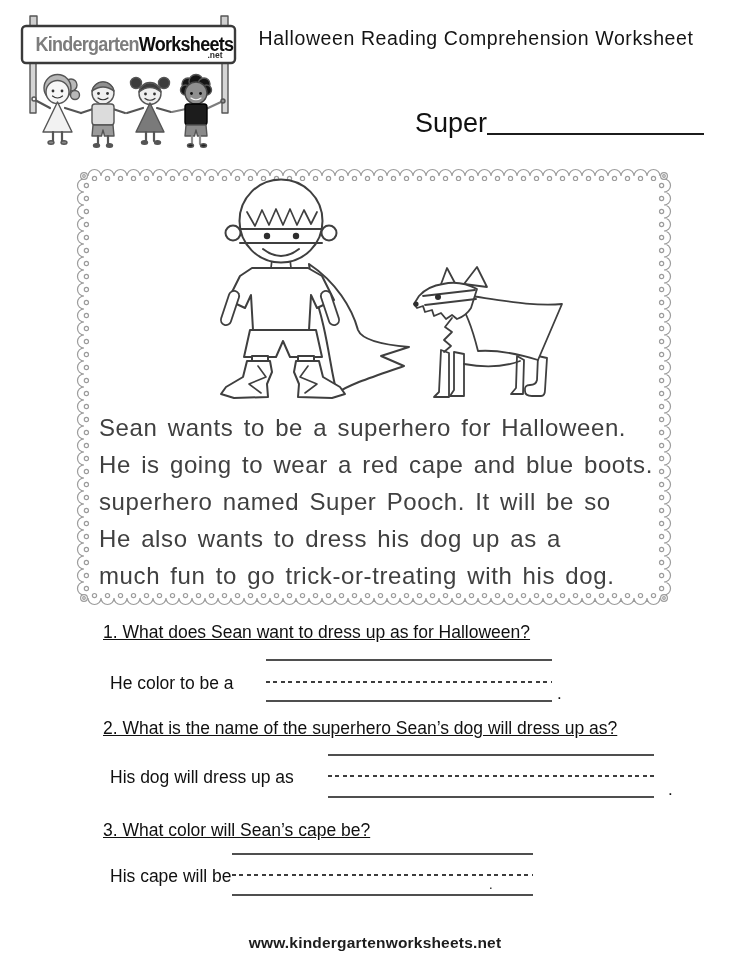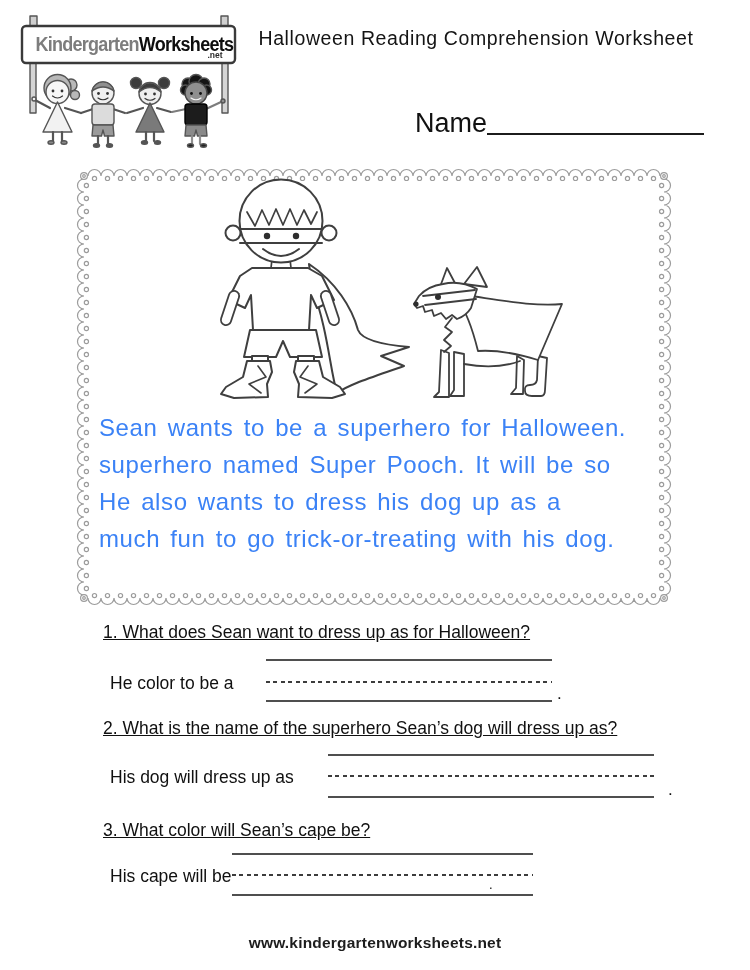--- a/index.html
+++ b/index.html
@@ -14,21 +14,21 @@
   .name-row{left:415px;top:108px;display:flex;align-items:flex-end;}
   .name-label{font-size:27px;color:#111;}
   .name-line{width:217px;height:0;border-bottom:2.4px solid #1c1c1c;margin-bottom:4px;}
   
   .brand{left:25px;top:33px;width:208px;text-align:center;font-weight:bold;font-size:20px;
          letter-spacing:-0.8px;white-space:nowrap;transform:scaleX(0.9);transform-origin:center;}
   .brand-k{color:#7d7d7d;}
   .brand-w{color:#0f0f0f;}
   .brand-net{left:200px;top:50px;width:30px;text-align:center;font-size:8.5px;font-weight:bold;color:#2a2a2a;}
   
-  .passage{left:99px;top:410px;width:562px;color:#3b82f6;font-size:24px;line-height:36.9px;
+  .passage{left:99px;top:410px;width:562px;color:#404040;font-size:24px;line-height:36.9px;
            letter-spacing:0.6px;word-spacing:3px;}
   .passage div{white-space:nowrap;}
   
   .q-prompt{font-size:17.5px;color:#101010;white-space:nowrap;text-decoration:underline;}
   .ans-label{font-size:17.5px;color:#101010;white-space:nowrap;}
   .answer-lines{position:absolute;}
   .answer-lines .solid{position:absolute;left:0;right:0;height:2.2px;background:#4f4f4f;}
   .answer-lines .dashed{position:absolute;left:0;right:0;height:1.8px;
       background:repeating-linear-gradient(90deg,#3c3c3c 0 4px,transparent 4px 7.5px);}
   .period{font-size:17px;color:#101010;}
@@ -327,26 +327,27 @@
 </svg>
 
 <div class="abs brand">
   <span class="brand-k">Kindergarten</span><span class="brand-w">Worksheets</span>
 </div>
 <div class="abs brand-net">.net</div>
 
 <div class="abs title">Halloween Reading Comprehension Worksheet</div>
 
 <div class="abs name-row">
-  <span class="name-label">Name</span>
+  <span class="name-label">Super</span>
   <span class="name-line"></span>
 </div>
 
 <div class="abs passage">
   <div>Sean wants to be a superhero for Halloween.</div>
+  <div>He is going to wear a red cape and blue boots.</div>
   <div>superhero named Super Pooch. It will be so</div>
   <div>He also wants to dress his dog up as a</div>
   <div>much fun to go trick-or-treating with his dog.</div>
 </div>
 
 <div class="abs q-prompt" style="left:103px;top:622px">1. What does Sean want to dress up as for Halloween?</div>
 <div class="abs ans-label" style="left:110px;top:673px">He color to be a</div>
 <div class="answer-lines" style="left:266px;top:659px;width:286px;height:44px">
   <div class="solid" style="top:0"></div>
   <div class="dashed" style="top:22px"></div>

